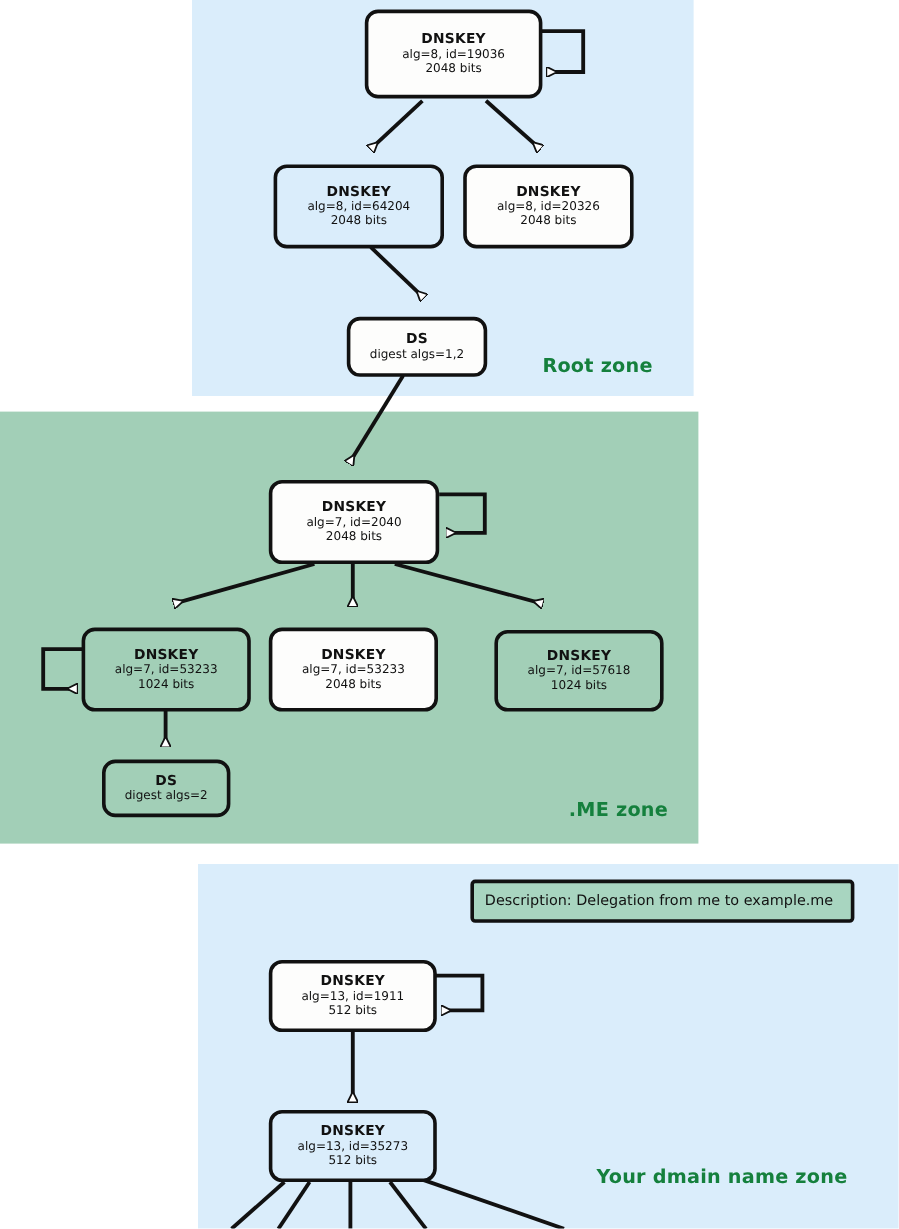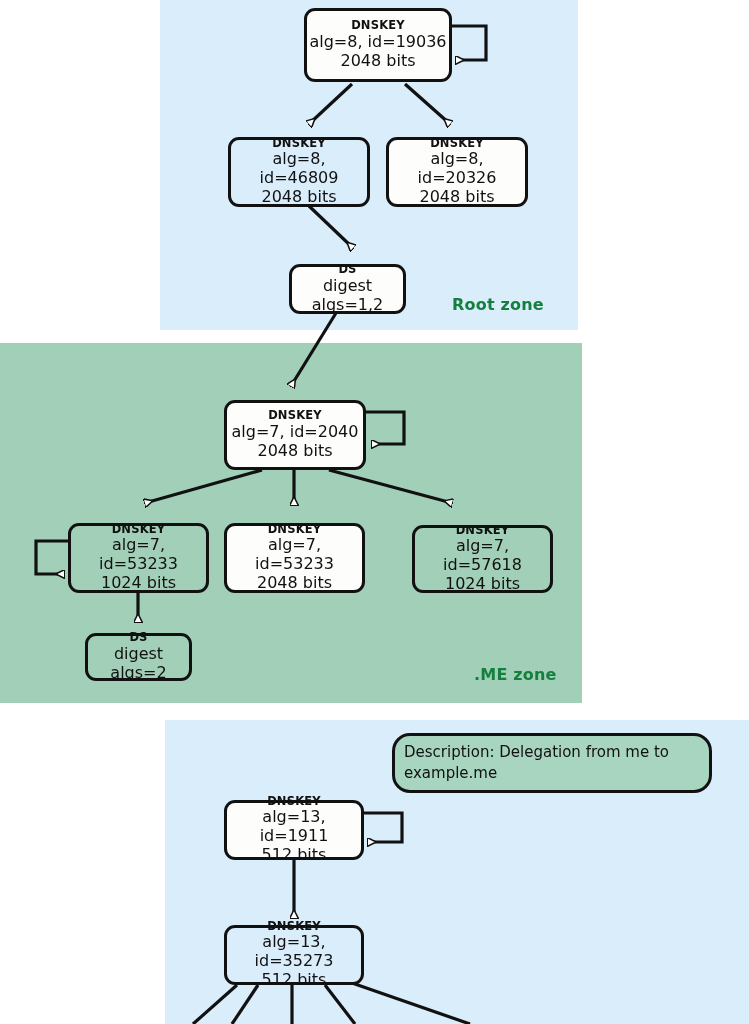--- a/index.html
+++ b/index.html
@@ -50,30 +50,30 @@
     align-items: center;
     line-height: 1.18;
     color: #111111;
   }
   .node .n-title {
     font-weight: bold;
     font-size: 11.5px;
     letter-spacing: 0.2px;
   }
   .node .n-line {
-    font-size: 16px;
+    font-size: 10px;
   }
   .tooltip {
     position: absolute;
     box-sizing: border-box;
     border: 3px solid #111111;
-    border-radius: 18px;
+    border-radius: 4px;
     background: #a8d5c0;
     padding: 6px 9px 7px 9px;
-    font-size: 15px;
+    font-size: 12px;
     color: #111111;
     line-height: 1.38;
     text-align: left;
   }
 </style>
 </head>
 <body>
 
 <div id="stage">
 
@@ -127,21 +127,21 @@
   </svg>
 
   <div class="node" style="left:304px; top:8px; width:148px; height:74px; background:#fdfdfc;">
     <div class="n-title">DNSKEY</div>
     <div class="n-line">alg=8, id=19036</div>
     <div class="n-line">2048 bits</div>
   </div>
 
   <div class="node" style="left:228px; top:137px; width:142px; height:70px; background:#daedfb;">
     <div class="n-title">DNSKEY</div>
-    <div class="n-line">alg=8, id=46809</div>
+    <div class="n-line">alg=8, id=64204</div>
     <div class="n-line">2048 bits</div>
   </div>
 
   <div class="node" style="left:386px; top:137px; width:142px; height:70px; background:#fdfdfc;">
     <div class="n-title">DNSKEY</div>
     <div class="n-line">alg=8, id=20326</div>
     <div class="n-line">2048 bits</div>
   </div>
 
   <div class="node" style="left:289px; top:264px; width:117px; height:50px; background:#fdfdfc;">
@@ -191,14 +191,15 @@
     <div class="n-line">alg=13, id=1911</div>
     <div class="n-line">512 bits</div>
   </div>
 
   <div class="node" style="left:224px; top:925px; width:140px; height:60px; background:#daedfb;">
     <div class="n-title">DNSKEY</div>
     <div class="n-line">alg=13, id=35273</div>
     <div class="n-line">512 bits</div>
   </div>
 
+  <div class="zone-label" style="left:497px; top:971px;">Your dmain name zone</div>
 
 </div>
 
 </body></html>

